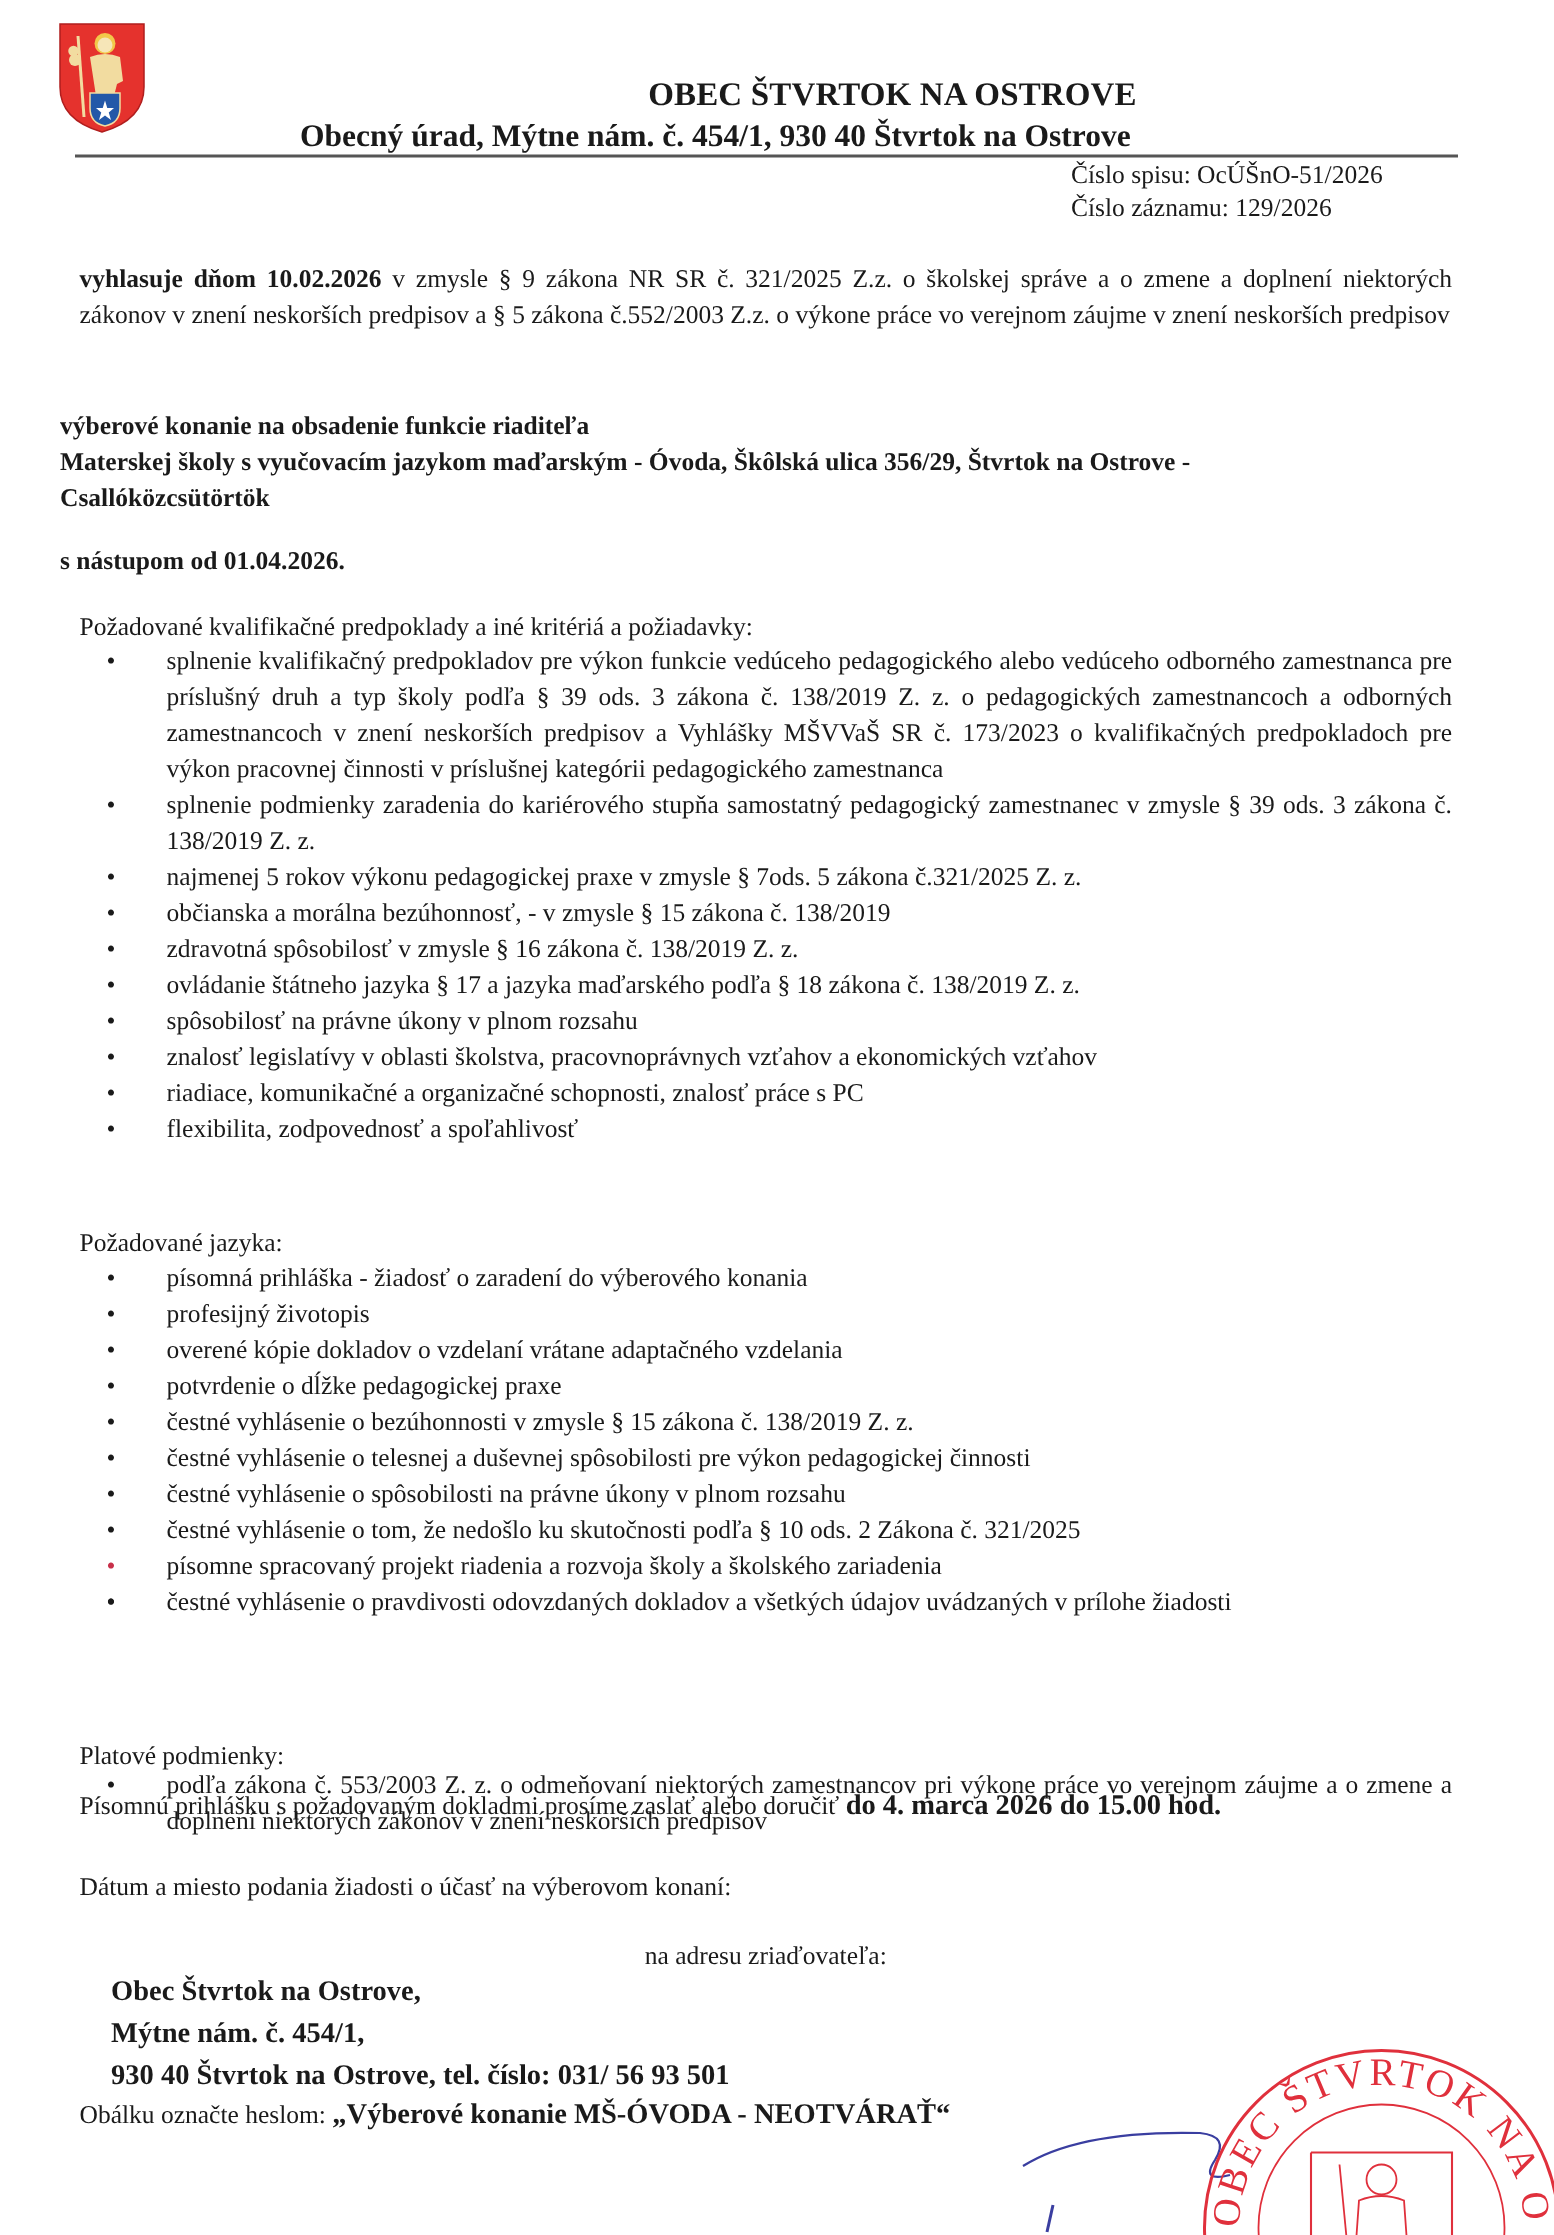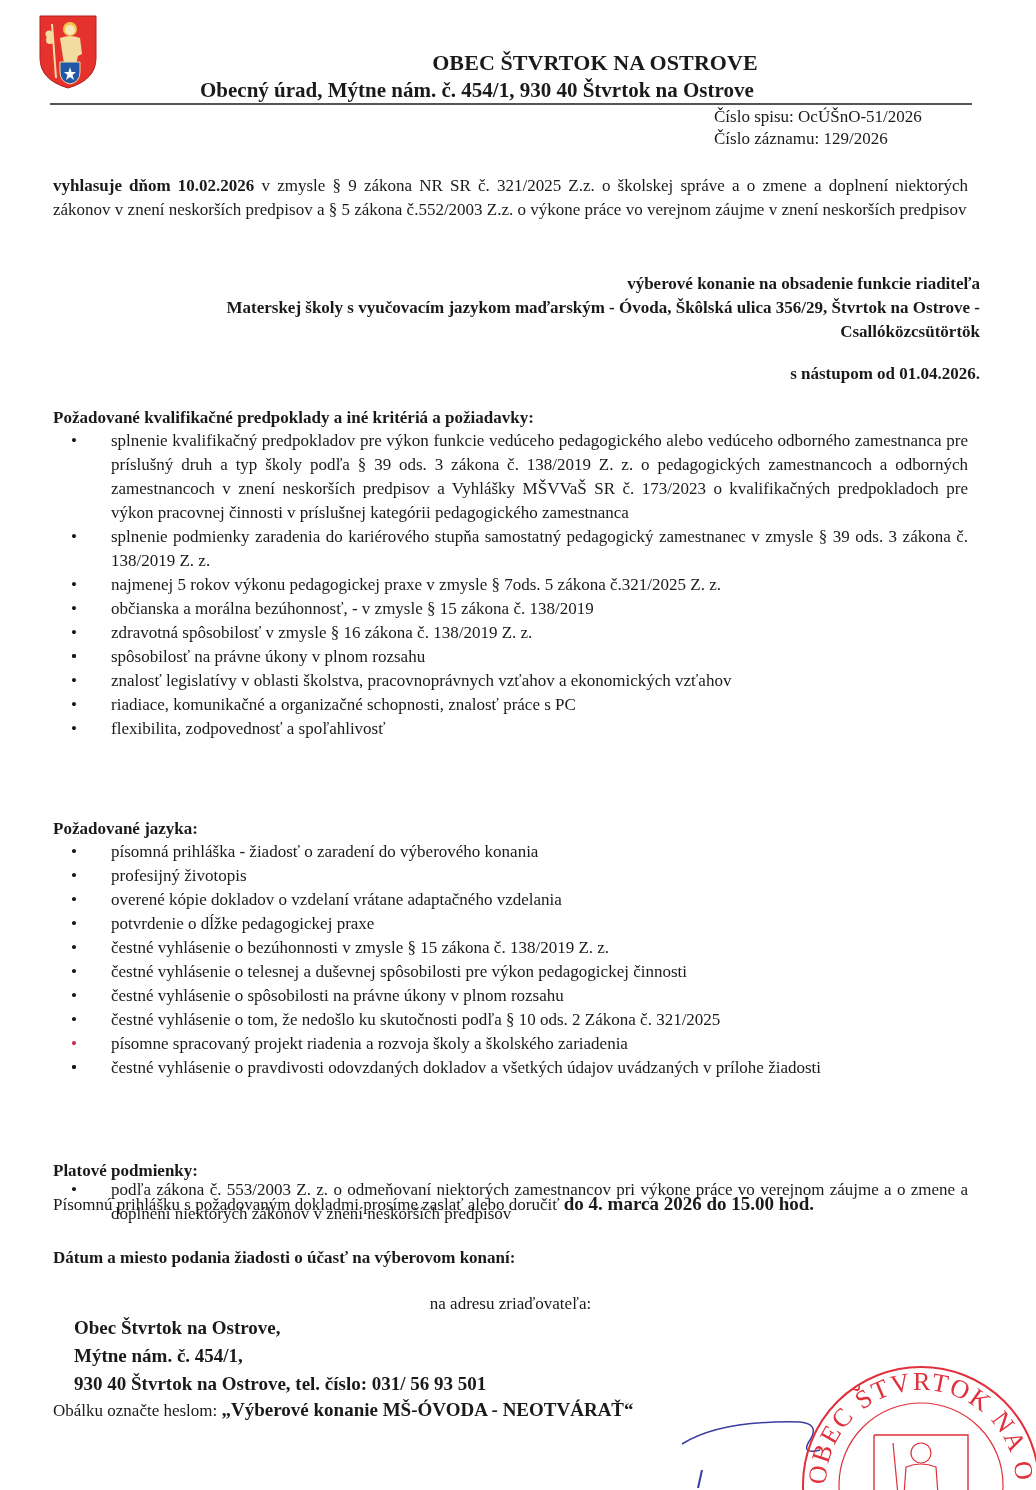--- a/index.html
+++ b/index.html
@@ -13,22 +13,22 @@
     position: absolute; left: 200px; width: 790px; top: 50px;
     text-align: center; font-weight: bold; font-size: 22px; line-height: 26px; letter-spacing: 0.1px;
   }
   .header-address {
     position: absolute; left: 200px; width: 790px; top: 77px;
     font-weight: bold; font-size: 21px; line-height: 26px;
   }
   .header-rule { position: absolute; left: 50px; top: 103px; width: 922px; height: 2px; background: #555; }
   .refs { position: absolute; left: 714px; top: 106px; font-size: 17px; line-height: 22px; }
   .p { position: absolute; left: 53px; width: 915px; font-size: 17px; line-height: 24px; text-align: justify; }
-  .center { position: absolute; left: 40px; width: 940px; text-align: right; font-weight: bold; font-size: 17px; line-height: 24px; }
-  .h { position: absolute; left: 53px; font-weight: bold; font-size: 17px; line-height: 24px; text-align: center; }
+  .center { position: absolute; left: 40px; width: 940px; text-align: left; font-weight: bold; font-size: 17px; line-height: 24px; }
+  .h { position: absolute; left: 53px; font-weight: normal; font-size: 17px; line-height: 24px; text-align: center; }
   ul.list { position: absolute; left: 0; width: 1036px; margin: 0; padding: 0; list-style: none; }
   ul.list li { position: relative; padding-left: 111px; padding-right: 68px; font-size: 17px; line-height: 24px; text-align: justify; }
   ul.list li .bullet { position: absolute; left: 68px; top: 0; width: 12px; text-align: center; }
   .red-bullet { color: #c8304a; }
   .bold { font-weight: bold; }
   .contact { position: absolute; left: 53px; font-size: 19px; font-weight: bold; line-height: 28px; margin-left: 21px; }
   .stamp { position: absolute; left: 796px; top: 1335px; width: 240px; height: 160px; }
   .signature { position: absolute; left: 660px; top: 1400px; width: 180px; height: 90px; }
 </style>
 </head>
@@ -62,21 +62,21 @@
 <div class="center" style="top:320px;">Csallóközcsütörtök</div>
 <div class="center" style="top:362px;">s nástupom od  01.04.2026.</div>
 
 <div class="h" style="top:406px;">Požadované kvalifikačné predpoklady a iné kritériá a požiadavky:</div>
 <ul class="list" style="top:429px;">
   <li><span class="bullet">•</span><span>splnenie kvalifikačný predpokladov pre výkon funkcie vedúceho pedagogického alebo vedúceho odborného zamestnanca pre príslušný druh a typ školy podľa § 39 ods. 3 zákona  č. 138/2019 Z. z. o pedagogických zamestnancoch a odborných zamestnancoch v znení neskorších predpisov a Vyhlášky MŠVVaŠ SR č. 173/2023 o kvalifikačných predpokladoch pre výkon pracovnej činnosti v príslušnej kategórii pedagogického zamestnanca</span></li>
   <li><span class="bullet">•</span><span>splnenie podmienky zaradenia do  kariérového  stupňa samostatný pedagogický zamestnanec v zmysle § 39 ods. 3 zákona č. 138/2019 Z. z.</span></li>
   <li><span class="bullet">•</span><span>najmenej 5 rokov výkonu pedagogickej praxe v zmysle § 7ods. 5 zákona č.321/2025 Z. z.</span></li>
   <li><span class="bullet">•</span><span>občianska a morálna bezúhonnosť,  - v zmysle § 15 zákona č. 138/2019</span></li>
   <li><span class="bullet">•</span><span>zdravotná spôsobilosť v zmysle § 16 zákona č. 138/2019 Z. z.</span></li>
-  <li><span class="bullet">•</span></li>
+  <li><span class="bullet">•</span><span>ovládanie štátneho jazyka § 17 a jazyka maďarského podľa § 18 zákona č. 138/2019 Z. z.</span></li>
   <li><span class="bullet">•</span><span>spôsobilosť na právne úkony v plnom rozsahu</span></li>
   <li><span class="bullet">•</span><span>znalosť legislatívy v oblasti školstva, pracovnoprávnych vzťahov a ekonomických vzťahov</span></li>
   <li><span class="bullet">•</span><span>riadiace, komunikačné a organizačné schopnosti, znalosť práce s PC</span></li>
   <li><span class="bullet">•</span><span>flexibilita, zodpovednosť a spoľahlivosť</span></li>
 </ul>
 
 <div class="h" style="top:817px;">Požadované  jazyka:</div>
 <ul class="list" style="top:840px;">
   <li><span class="bullet">•</span><span>písomná prihláška - žiadosť o zaradení do výberového konania</span></li>
   <li><span class="bullet">•</span><span>profesijný životopis</span></li>

